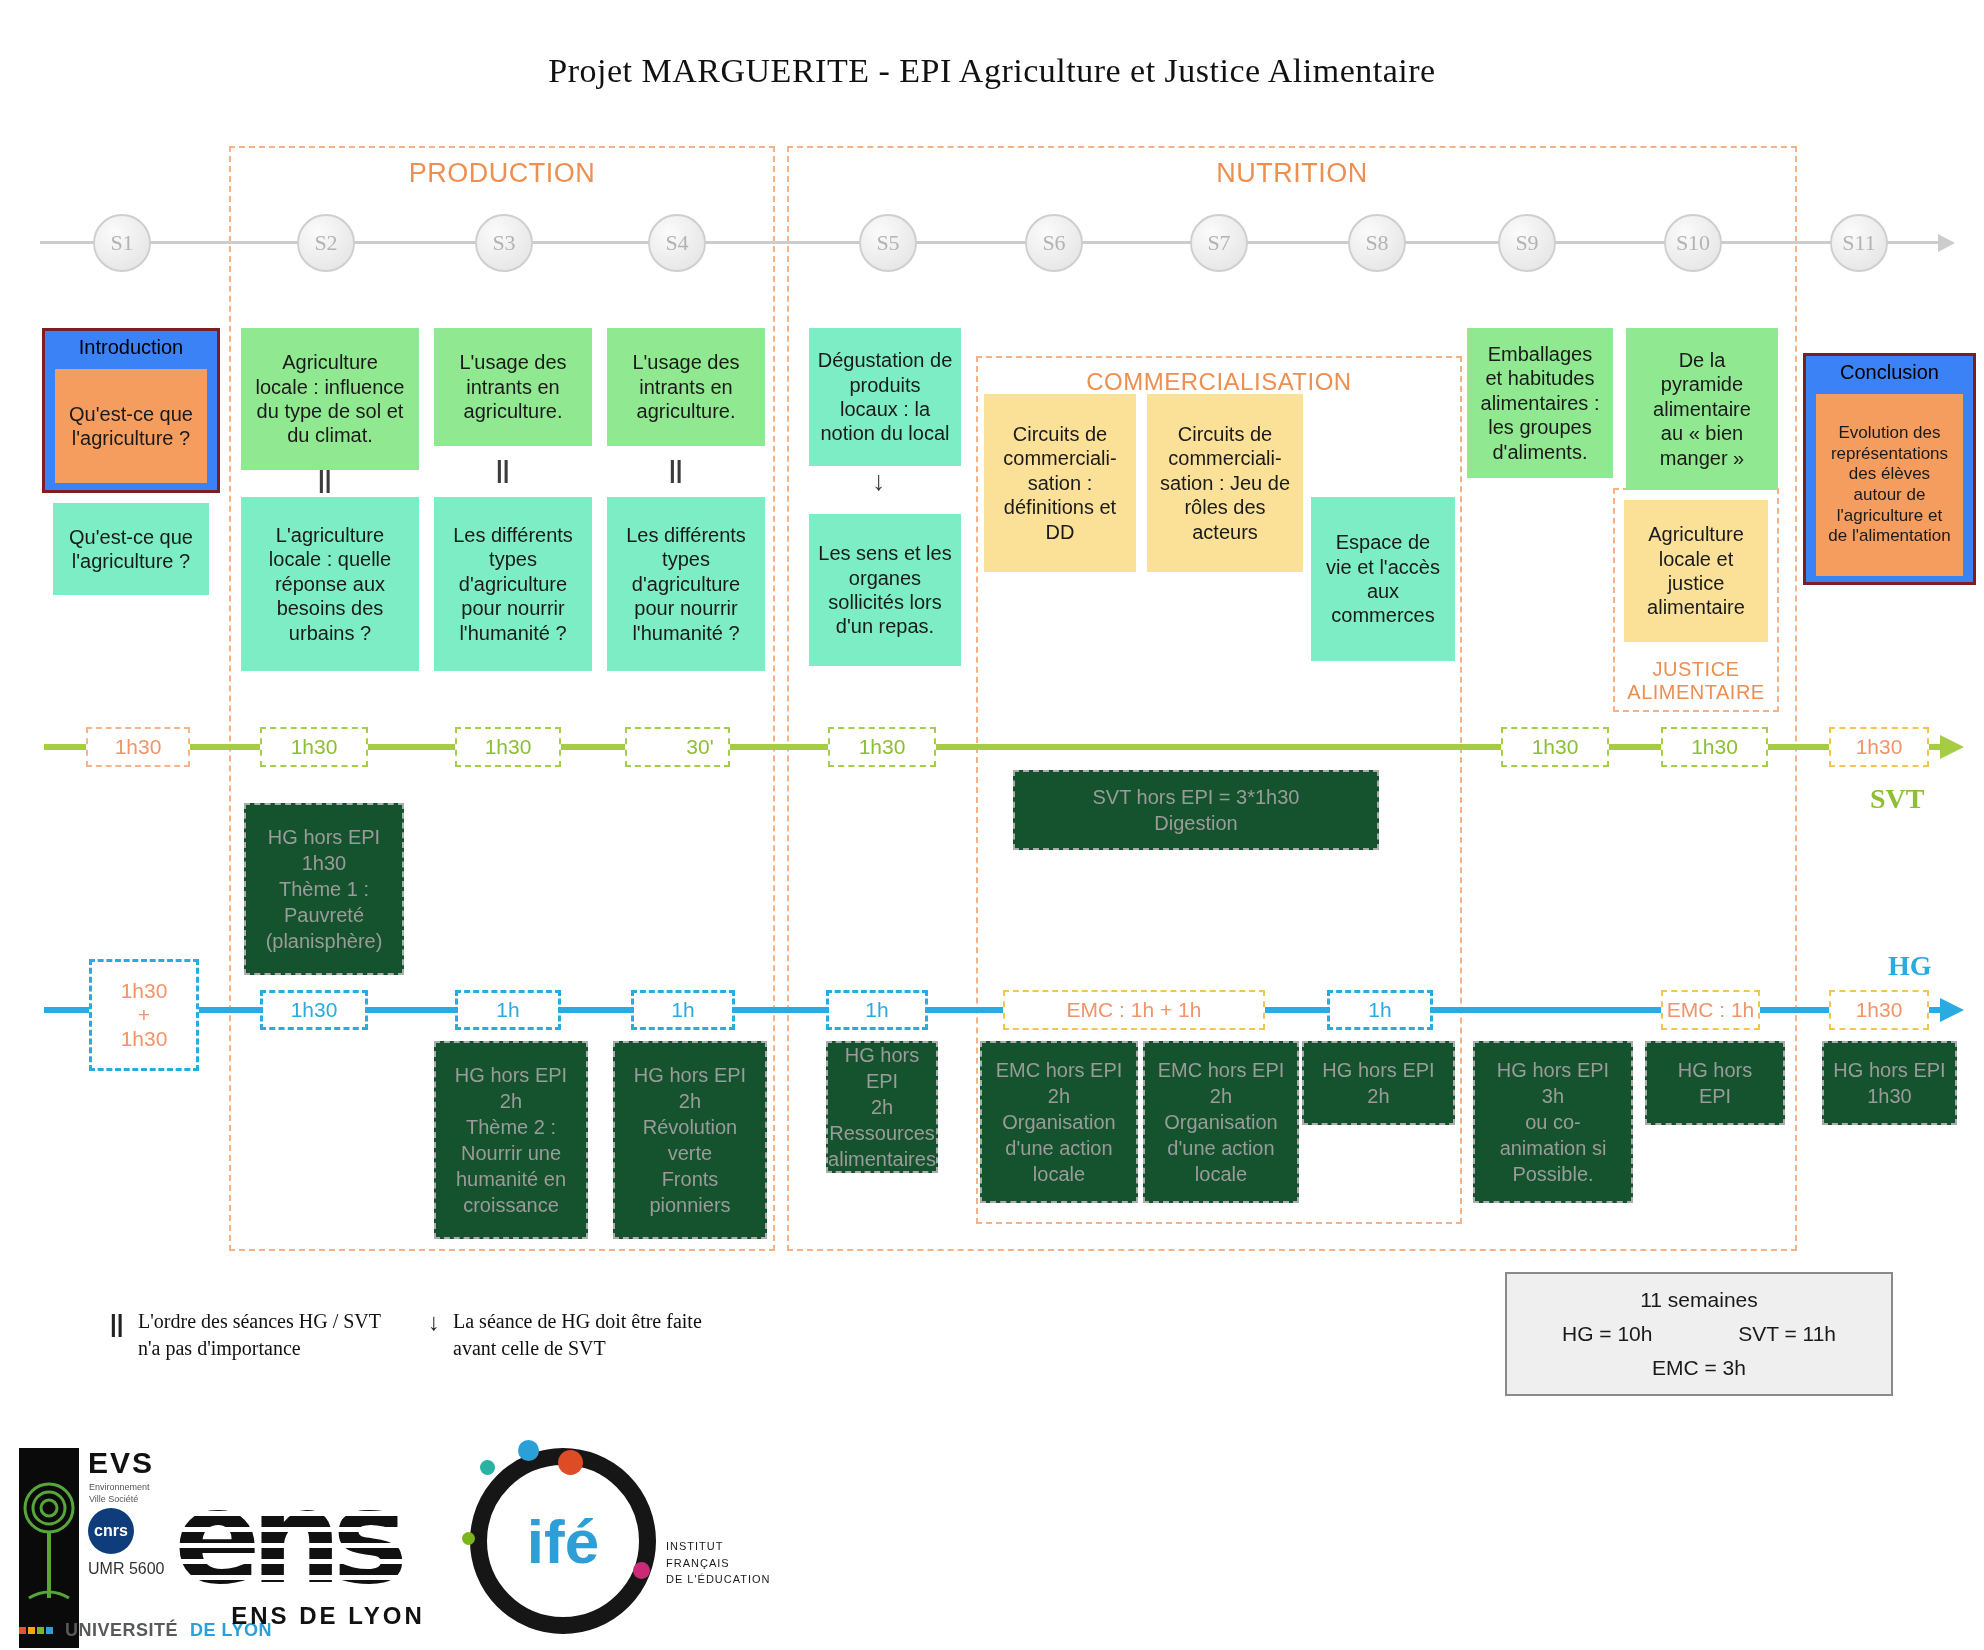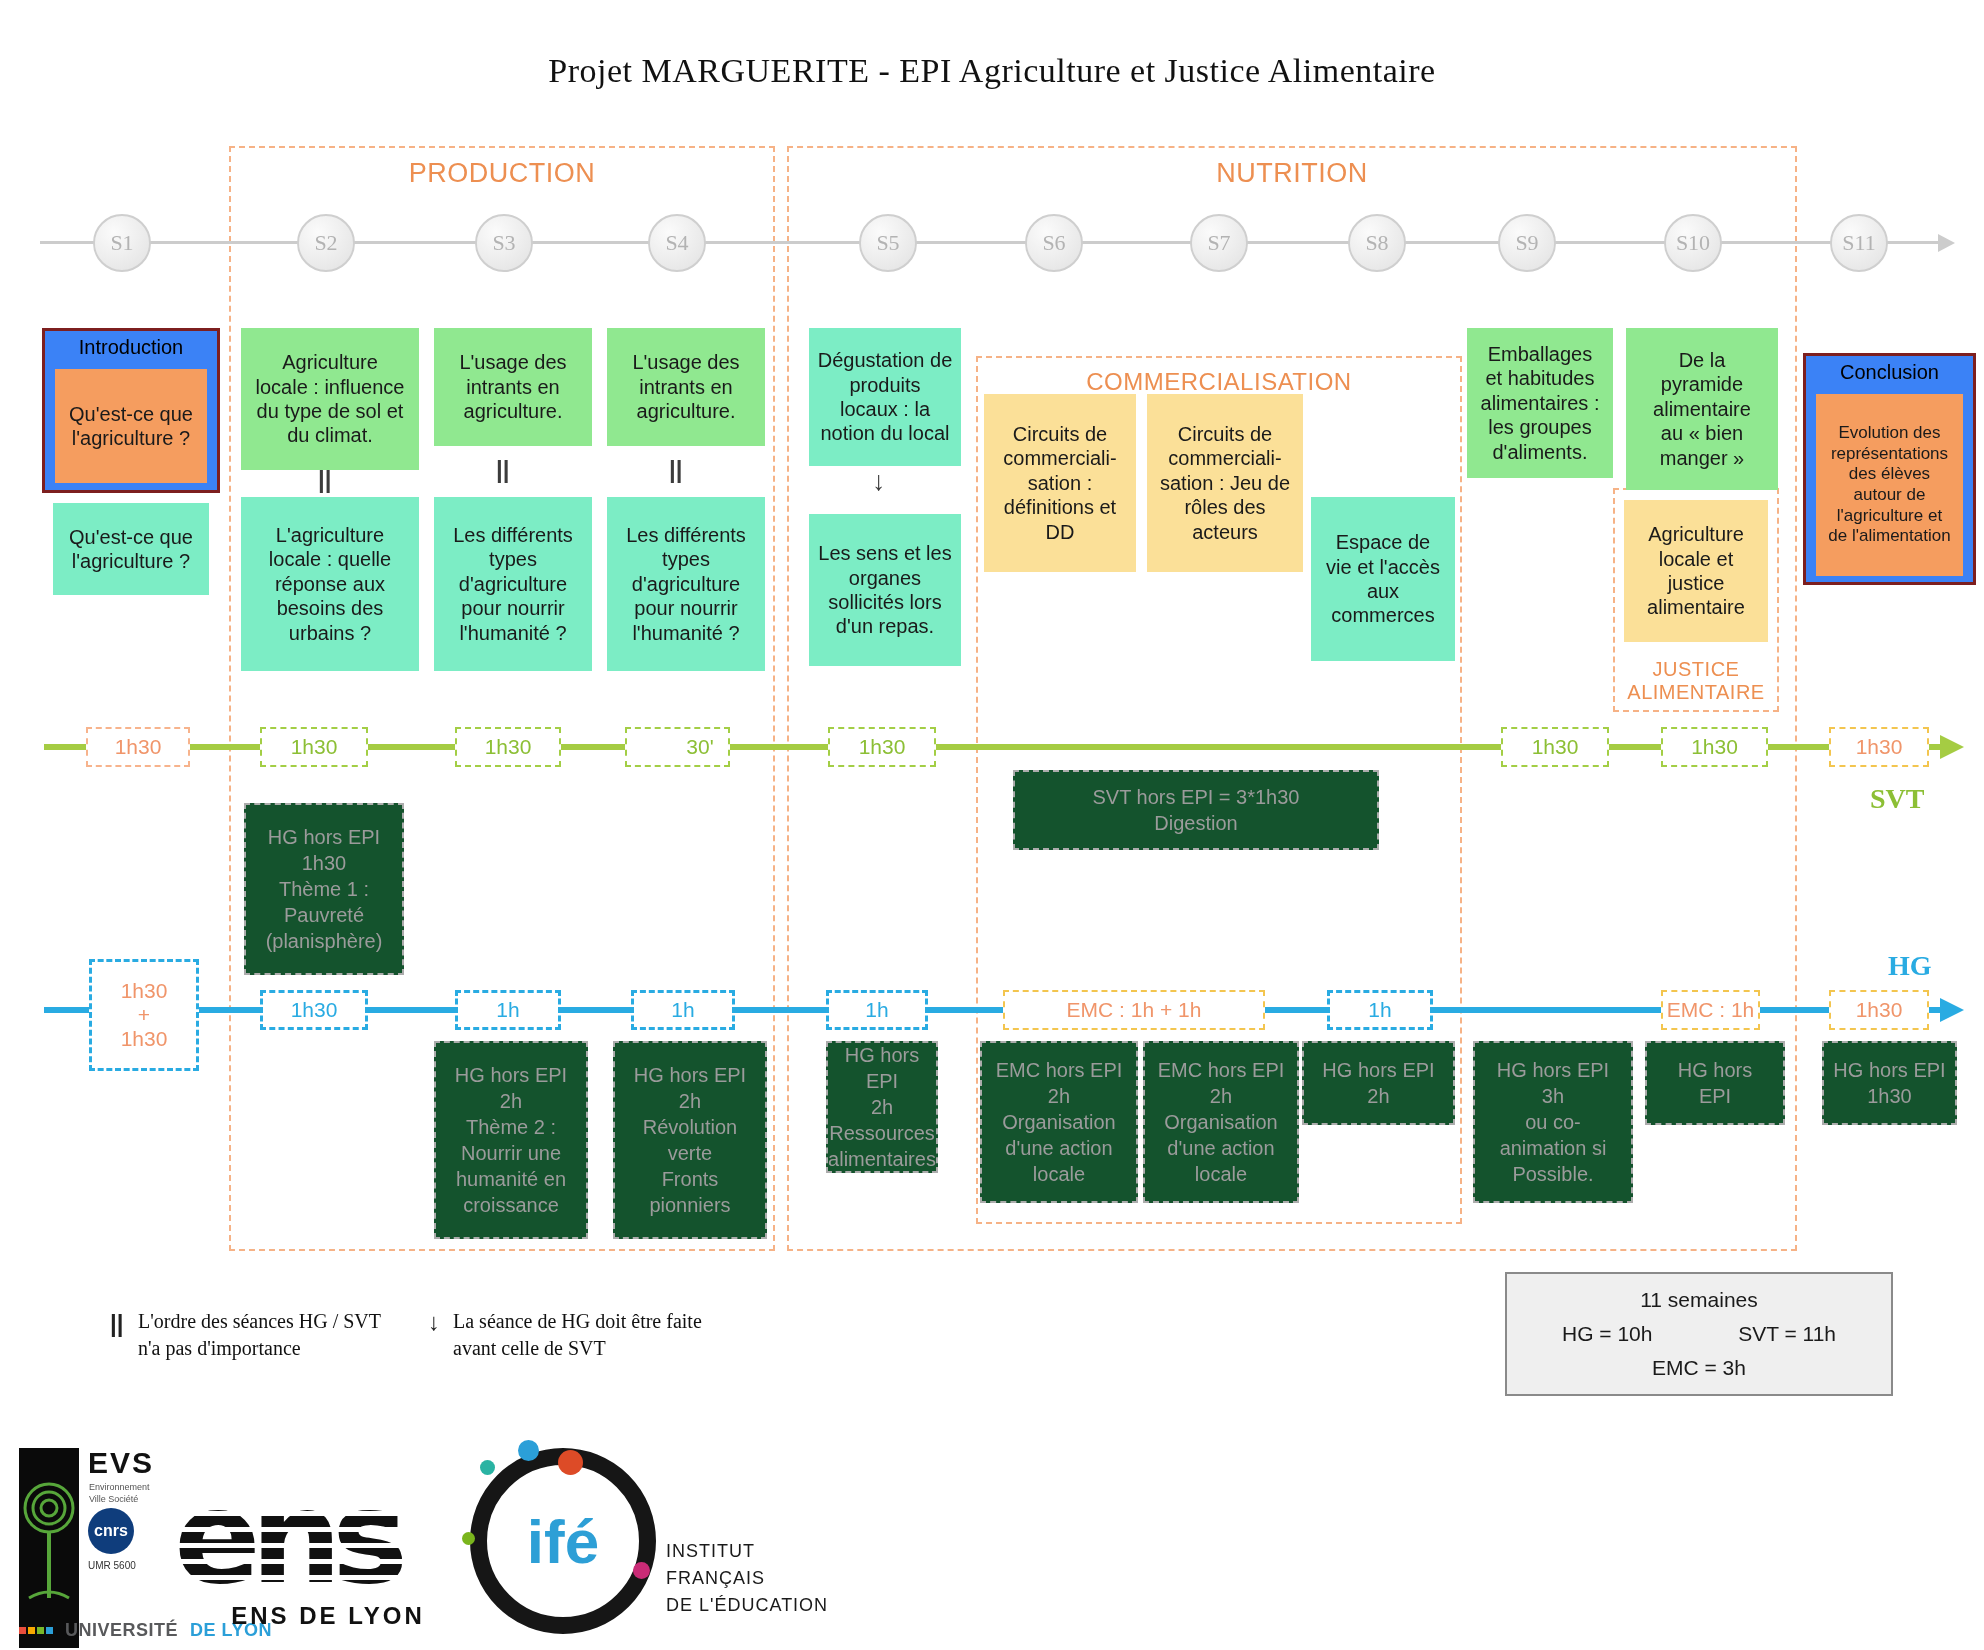--- a/index.html
+++ b/index.html
@@ -55,32 +55,32 @@
            border:2px solid #8A8A8A;box-sizing:border-box;font-size:21px;z-index:4;}
   .summary .row1{text-align:center;padding-top:14px;}
   .summary .row2{display:flex;justify-content:space-between;padding:10px 55px 0 55px;}
   .summary .row3{text-align:center;padding-top:10px;}
   
   .evs-bar{position:absolute;left:19px;top:1448px;width:60px;height:200px;background:#0a0a0a;z-index:2;}
   .evs-word{position:absolute;left:88px;top:1446px;font-weight:bold;font-size:30px;letter-spacing:2px;color:#111;z-index:2;}
   .evs-sub{position:absolute;left:89px;top:1482px;font-size:9px;color:#555;line-height:1.3;white-space:pre-line;z-index:2;}
   .cnrs{position:absolute;left:88px;top:1508px;width:46px;height:46px;border-radius:50%;background:#0F3D7C;
         display:flex;align-items:center;justify-content:center;color:#fff;font-weight:bold;font-size:16px;z-index:2;}
-  .umr{position:absolute;left:88px;top:1560px;font-size:10px;color:#333;z-index:2;}
+  .umr{position:absolute;left:88px;top:1560px;font-size:16px;color:#333;z-index:2;}
   .univ{position:absolute;left:19px;top:1620px;display:flex;align-items:center;gap:12px;z-index:2;
         font-weight:bold;font-size:18px;letter-spacing:.5px;}
   .sq{width:7px;height:7px;display:inline-block;}
   .ens-caption{position:absolute;left:178px;top:1602px;width:300px;text-align:center;font-weight:bold;
                font-size:24px;letter-spacing:3px;color:#111;z-index:2;}
   .ife-ring{position:absolute;left:470px;top:1448px;width:186px;height:186px;border:17px solid #161616;
             border-radius:50%;box-sizing:border-box;background:#fff;display:flex;align-items:center;
             justify-content:center;z-index:2;}
   .ife-word{font-size:62px;font-weight:bold;color:#2D9FD6;}
   .dot{position:absolute;border-radius:50%;z-index:3;}
-  .ife-caption{position:absolute;left:666px;top:1538px;font-size:18px;letter-spacing:1px;line-height:1.5;
+  .ife-caption{position:absolute;left:666px;top:1538px;font-size:11px;letter-spacing:1px;line-height:1.5;
                color:#1a1a1a;white-space:pre-line;z-index:2;}
 </style>
 </head>
 <body>
 
 <div class="stage">
 
   <div class="title">Projet MARGUERITE  - EPI Agriculture et Justice Alimentaire</div>
 
   <div class="region" style="left:229px;top:146px;width:546px;height:1105px;">

